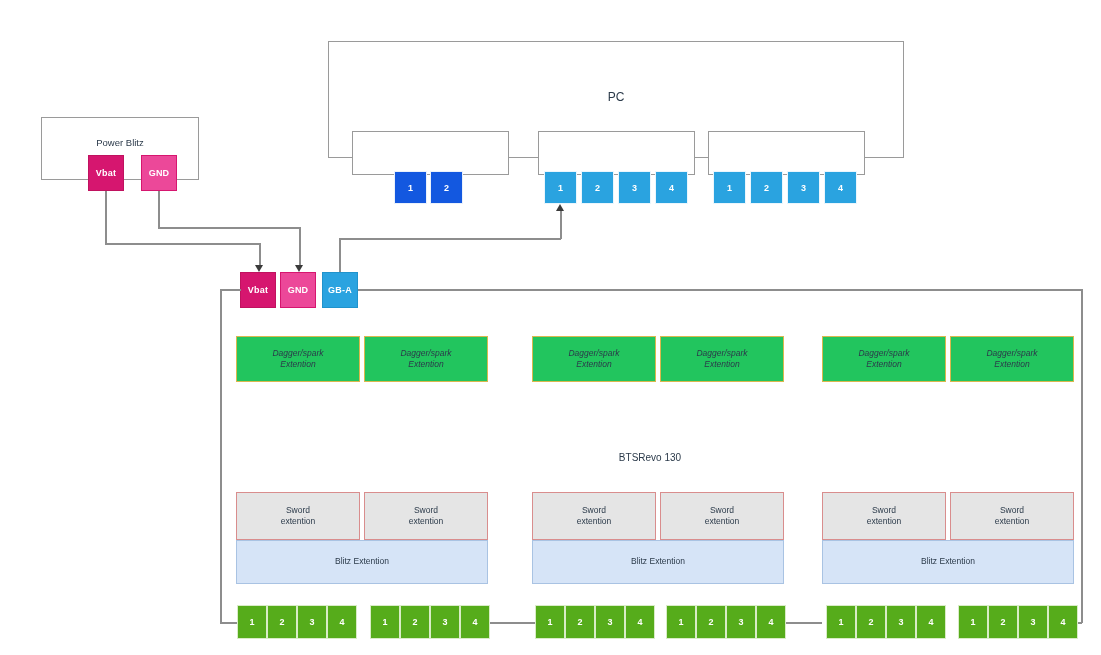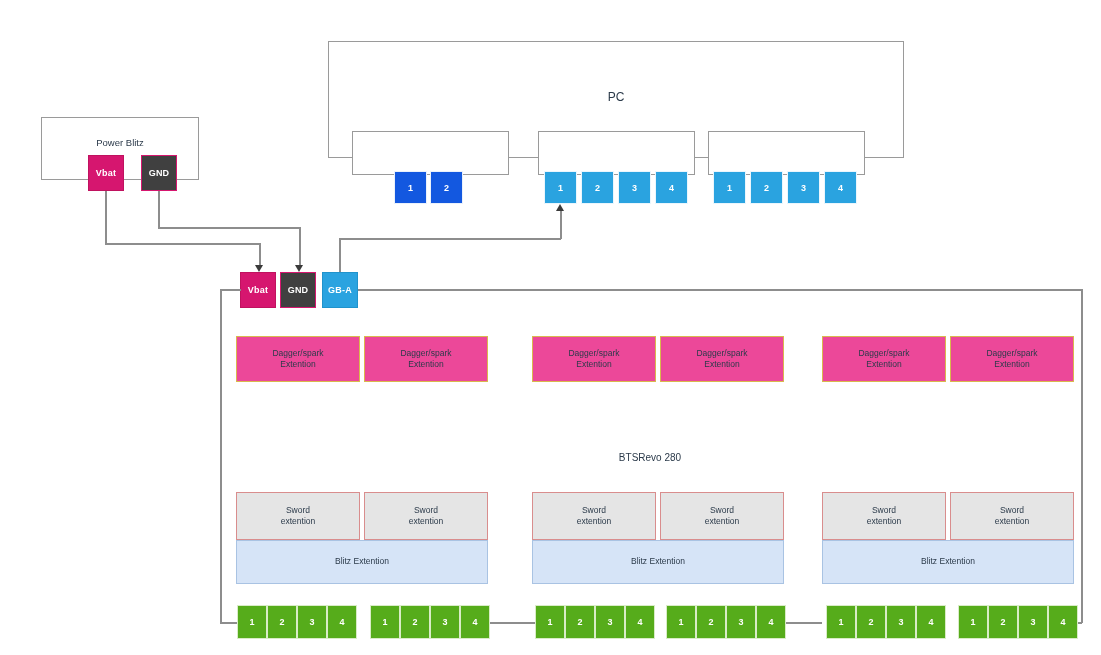--- a/index.html
+++ b/index.html
@@ -33,38 +33,38 @@
   .t-pc{font-size:12px;color:#2b3a4a;}
   .t-bts{font-size:10px;color:#2b3a4a;}
 
   
   .chip{
     display:flex;align-items:center;justify-content:center;
     font-size:9px;font-weight:bold;color:#ffffff;
     letter-spacing:.2px;
   }
   .chip-vbat{background:#d6166f;border:1.4px solid #c0125f;}
-  .chip-gnd{background:#404040;border:1.4px solid #d6166f;}
+  .chip-gnd{background:#ec4899;border:1.4px solid #d6166f;}
   .chip-gba{background:#2aa3e0;border:1.4px solid #2093cc;}
 
   
   .port{
     display:flex;align-items:center;justify-content:center;
     font-size:9px;font-weight:bold;color:#ffffff;
   }
   .port-darkblue{background:#1358e0;border:1.4px solid #eaf1fb;}
   .port-lightblue{background:#2aa3e0;border:1.4px solid #eaf6fd;}
   .port-green{background:#56ac1b;border:1.4px solid #d9ecc7;}
 
   
   .card{
     display:flex;align-items:center;justify-content:center;
     text-align:center;line-height:1.3;font-size:8.5px;
   }
-  .card-dagger{background:#ec4899;border:1.2px solid #d9b84e;color:#2b3a4a;}
+  .card-dagger{background:#22c55e;border:1.2px solid #d9b84e;color:#2b3a4a;font-style:italic;}
   .card-sword{background:#e5e5e5;border:1.2px solid #d98d8d;color:#2b3a4a;}
   .card-blitz{background:#d6e4f7;border:1.2px solid #a9c3e3;color:#2b3a4a;}
 
   
   .wire{background:#8d8d8d;}
   .wire-h{height:1.6px;}
   .wire-v{width:1.6px;}
   .arrow-down{
     width:0;height:0;
     border-left:4.5px solid transparent;
@@ -130,21 +130,21 @@
   <div class="abs wire wire-h" style="left:358px;top:289px;width:724px;"></div>
 
   <div class="abs wire wire-v" style="left:1081px;top:289px;height:334px;"></div>
 
   <div class="abs wire wire-h" style="left:1060px;top:622px;width:22px;"></div>
 
   <div class="abs wire wire-h" style="left:220px;top:289px;width:21px;"></div>
   <div class="abs wire wire-v" style="left:220px;top:289px;height:334px;"></div>
   <div class="abs wire wire-h" style="left:220px;top:622px;width:18px;"></div>
 
-  <div class="abs label-center t-bts" style="left:560px;top:451px;width:180px;height:14px;">BTSRevo 280</div>
+  <div class="abs label-center t-bts" style="left:560px;top:451px;width:180px;height:14px;">BTSRevo 130</div>
 
   <div class="abs card card-dagger" style="left:236px;top:336px;width:124px;height:46px;">
     <span>
       <span>Dagger/spark</span><br>
       <span>Extention</span>
     </span>
   </div>
   <div class="abs card card-dagger" style="left:364px;top:336px;width:124px;height:46px;">
     <span>
       <span>Dagger/spark</span><br>

